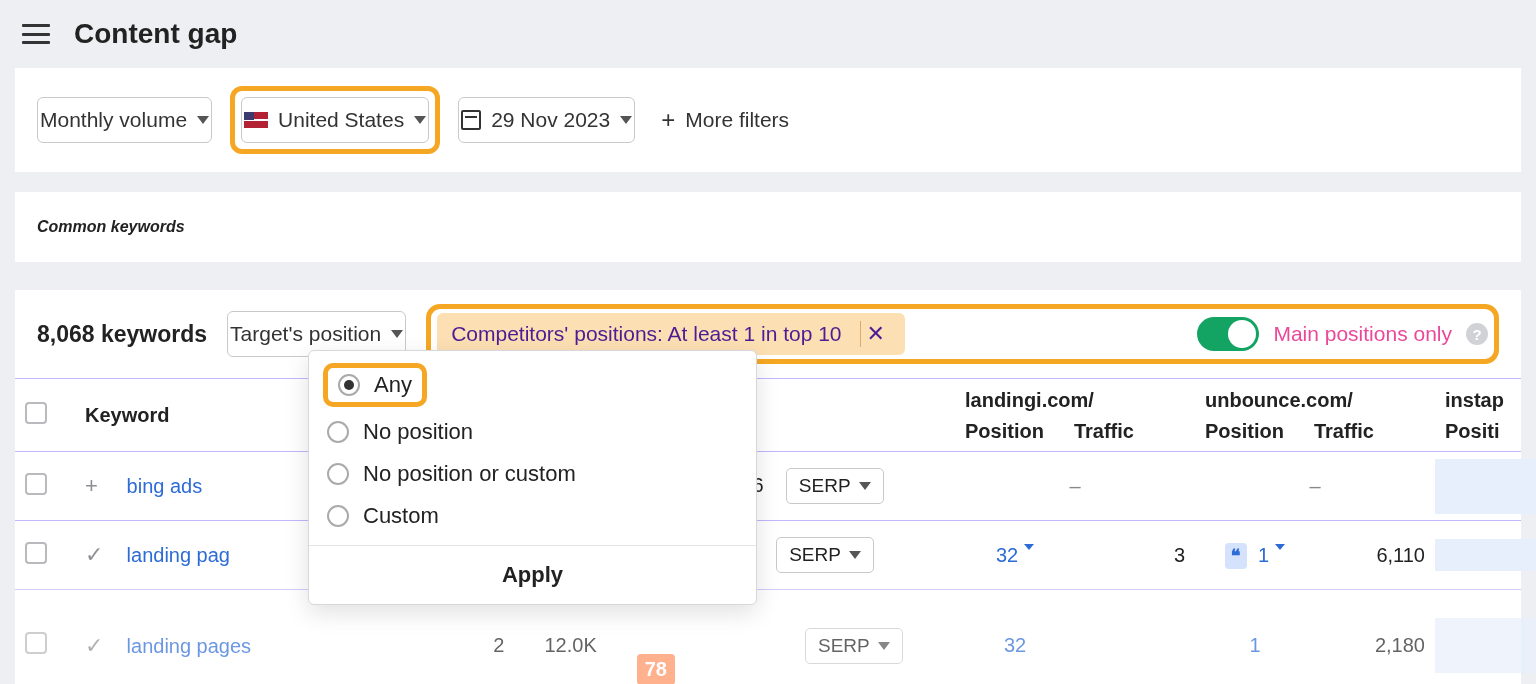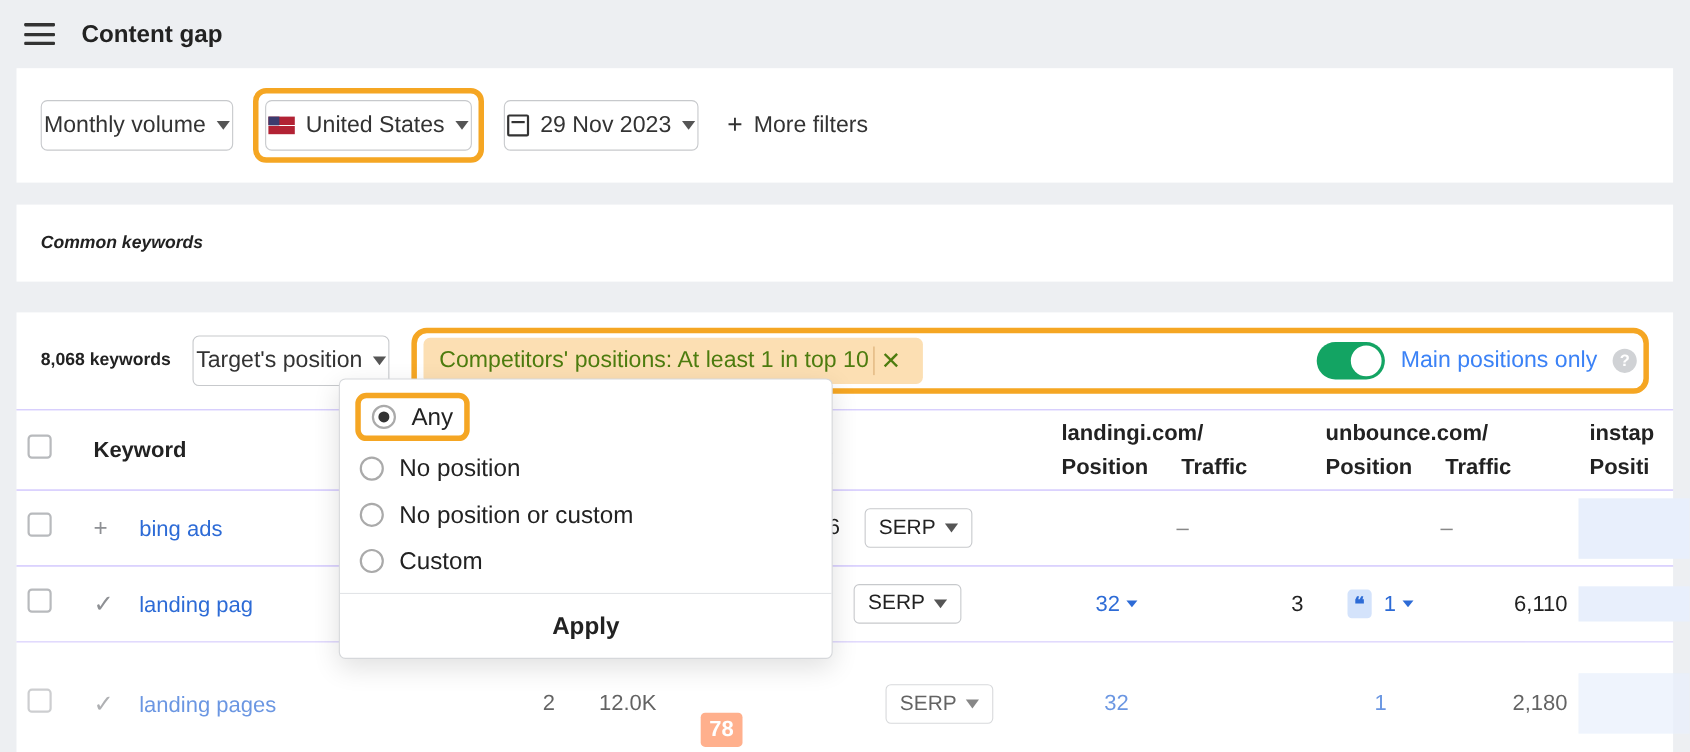--- a/index.html
+++ b/index.html
@@ -25,21 +25,21 @@
       flex-direction: column;
       justify-content: space-between;
       cursor: pointer;
     }
     .hamburger span {
       height: 3px;
       background: #333;
       border-radius: 1px;
     }
     .page-title {
-      font-size: 22px;
+      font-size: 28px;
       font-weight: 700;
       color: #222;
     }
     .filter-bar {
       background: #fff;
       padding: 18px 22px;
       display: flex;
       align-items: center;
       gap: 18px;
       margin: 0 15px;
@@ -122,40 +122,41 @@
     .results-bar {
       background: #fff;
       margin: 28px 15px 0 15px;
       padding: 14px 22px;
       display: flex;
       align-items: center;
       gap: 20px;
       position: relative;
     }
     .keyword-count {
-      font-size: 16px;
+      font-size: 23px;
       font-weight: 700;
     }
     .highlight-box-long {
       border: 5px solid #f5a623;
       border-radius: 14px;
       padding: 4px 6px;
       display: inline-flex;
       align-items: center;
       gap: 14px;
       flex: 1;
     }
     .chip {
       display: inline-flex;
       align-items: center;
+      gap: 14px;
       background: #fcdfb3;
       border-radius: 6px;
       padding: 8px 14px;
       font-size: 21px;
-      color: #4d7c0f;
+      color: #4c1d95;
     }
     .chip-close {
       font-size: 22px;
       cursor: pointer;
       padding: 0 6px;
       border-left: 1px solid #d9ad72;
       margin-left: 4px;
     }
     .toggle {
       width: 62px; height: 34px;
@@ -167,21 +168,21 @@
     .toggle::after {
       content: '';
       position: absolute;
       right: 3px; top: 3px;
       width: 28px; height: 28px;
       background: #fff;
       border-radius: 50%;
     }
     .toggle-label {
       font-size: 21px;
-      color: #3b82f6;
+      color: #ec4899;
     }
     .help-icon {
       width: 22px; height: 22px;
       border-radius: 50%;
       background: #d0d2d5;
       color: #fff;
       display: inline-flex;
       align-items: center;
       justify-content: center;
       font-size: 15px;
@@ -293,21 +294,20 @@
       font-size: 19px;
       display: inline-flex;
       align-items: center;
       gap: 8px;
       cursor: pointer;
     }
     .dash { color: #888; text-align: center; }
     .pos-link {
       color: #2d6bd6;
       display: inline-flex;
-      align-items: center;
       gap: 6px;
       cursor: pointer;
     }
     .quote-badge {
       background: #d4e3fb;
       color: #2d6bd6;
       padding: 3px 6px;
       border-radius: 4px;
       font-size: 18px;
       font-weight: 700;

